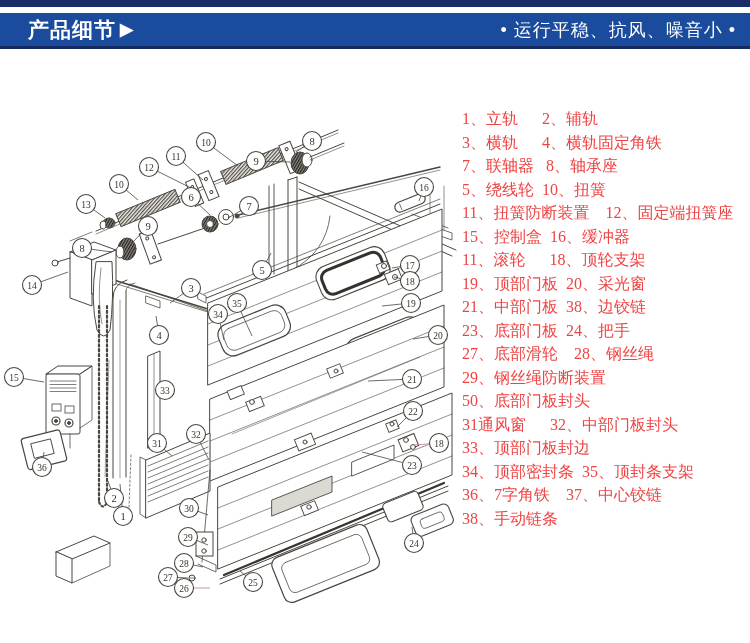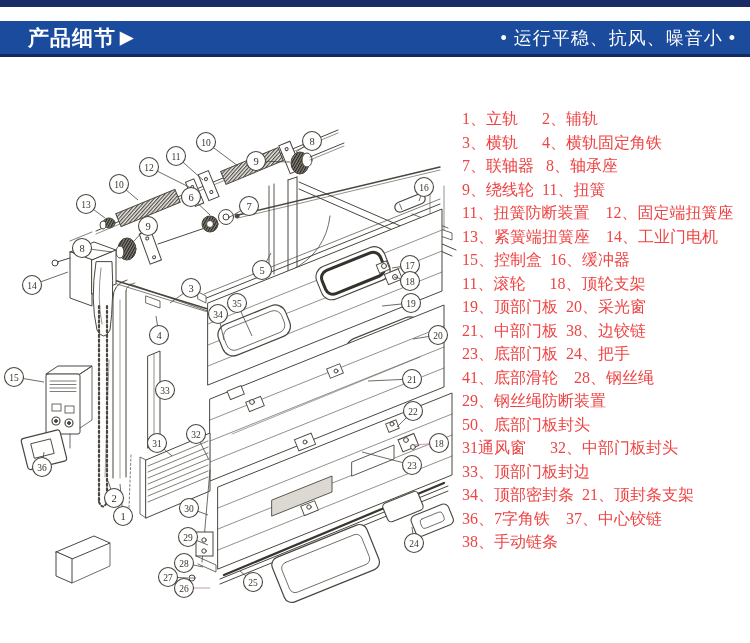--- a/index.html
+++ b/index.html
@@ -1,19 +1,19 @@
 <!DOCTYPE html>
 <html><head>
 <meta charset="utf-8">
 <style>
   html,body{margin:0;padding:0;background:#fff;}
   #page{position:relative;width:750px;height:643px;background:#fff;overflow:hidden;
         font-family:"Liberation Sans",sans-serif;}
   .topstrip{position:absolute;left:0;top:0;width:750px;height:7px;background:#1b2b66;}
-  .headerbar{position:absolute;left:0;top:21px;width:750px;height:36px;background:#1a4b9d;
+  .headerbar{position:absolute;left:0;top:13px;width:750px;height:36px;background:#1a4b9d;
              border-bottom:3px solid #13295f;display:flex;align-items:center;justify-content:space-between;
              box-sizing:border-box;padding:0 14px 0 28px;}
   .h-title{color:#fff;font-size:21px;font-weight:bold;letter-spacing:1px;display:flex;align-items:center;}
   .h-title .arrow{font-size:17px;margin-left:4px;}
   .h-tag{color:#fff;font-size:18px;letter-spacing:1px;}
   #diagram-svg{position:absolute;left:0;top:95px;}
   #parts-list{position:absolute;left:462px;top:107px;width:288px;
               font-family:"Liberation Serif",serif;font-size:16px;color:#ef4444;}
   .pline{height:23.5px;line-height:23.5px;white-space:pre;}
 </style>
@@ -435,31 +435,30 @@
         <line x1="42" y1="467" x2="44" y2="452" stroke="#4a463f" stroke-width="0.8"></line>
         <circle cx="42" cy="467" r="9.5" fill="#fff" stroke="#4a463f" stroke-width="1.1"></circle>
         <text x="42" y="470.6" text-anchor="middle" font-size="9.5" font-family="&quot;Liberation Serif&quot;, serif" fill="#35322c" stroke="none">36</text>
       </g>
 </svg>
 
 <div id="parts-list">
       <div class="pline">1、立轨      2、辅轨</div>
       <div class="pline">3、横轨      4、横轨固定角铁</div>
       <div class="pline">7、联轴器   8、轴承座</div>
-      <div class="pline">9、绕线轮  11、扭簧</div>
+      <div class="pline">5、绕线轮  10、扭簧</div>
       <div class="pline">11、扭簧防断装置    12、固定端扭簧座</div>
-      <div class="pline">13、紧簧端扭簧座    14、工业门电机</div>
       <div class="pline">15、控制盒  16、缓冲器</div>
       <div class="pline">11、滚轮      18、顶轮支架</div>
       <div class="pline">19、顶部门板  20、采光窗</div>
       <div class="pline">21、中部门板  38、边铰链</div>
       <div class="pline">23、底部门板  24、把手</div>
-      <div class="pline">41、底部滑轮    28、钢丝绳</div>
+      <div class="pline">27、底部滑轮    28、钢丝绳</div>
       <div class="pline">29、钢丝绳防断装置</div>
       <div class="pline">50、底部门板封头</div>
       <div class="pline">31通风窗      32、中部门板封头</div>
       <div class="pline">33、顶部门板封边</div>
-      <div class="pline">34、顶部密封条  21、顶封条支架</div>
+      <div class="pline">34、顶部密封条  35、顶封条支架</div>
       <div class="pline">36、7字角铁    37、中心铰链</div>
       <div class="pline">38、手动链条</div>
     </div>
 
 </div>
 
 </body></html>

